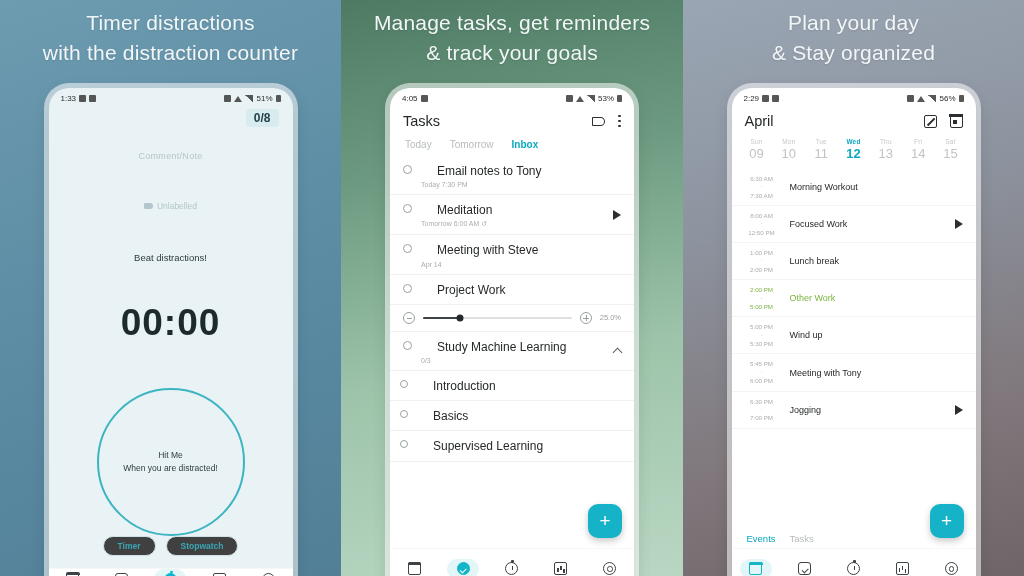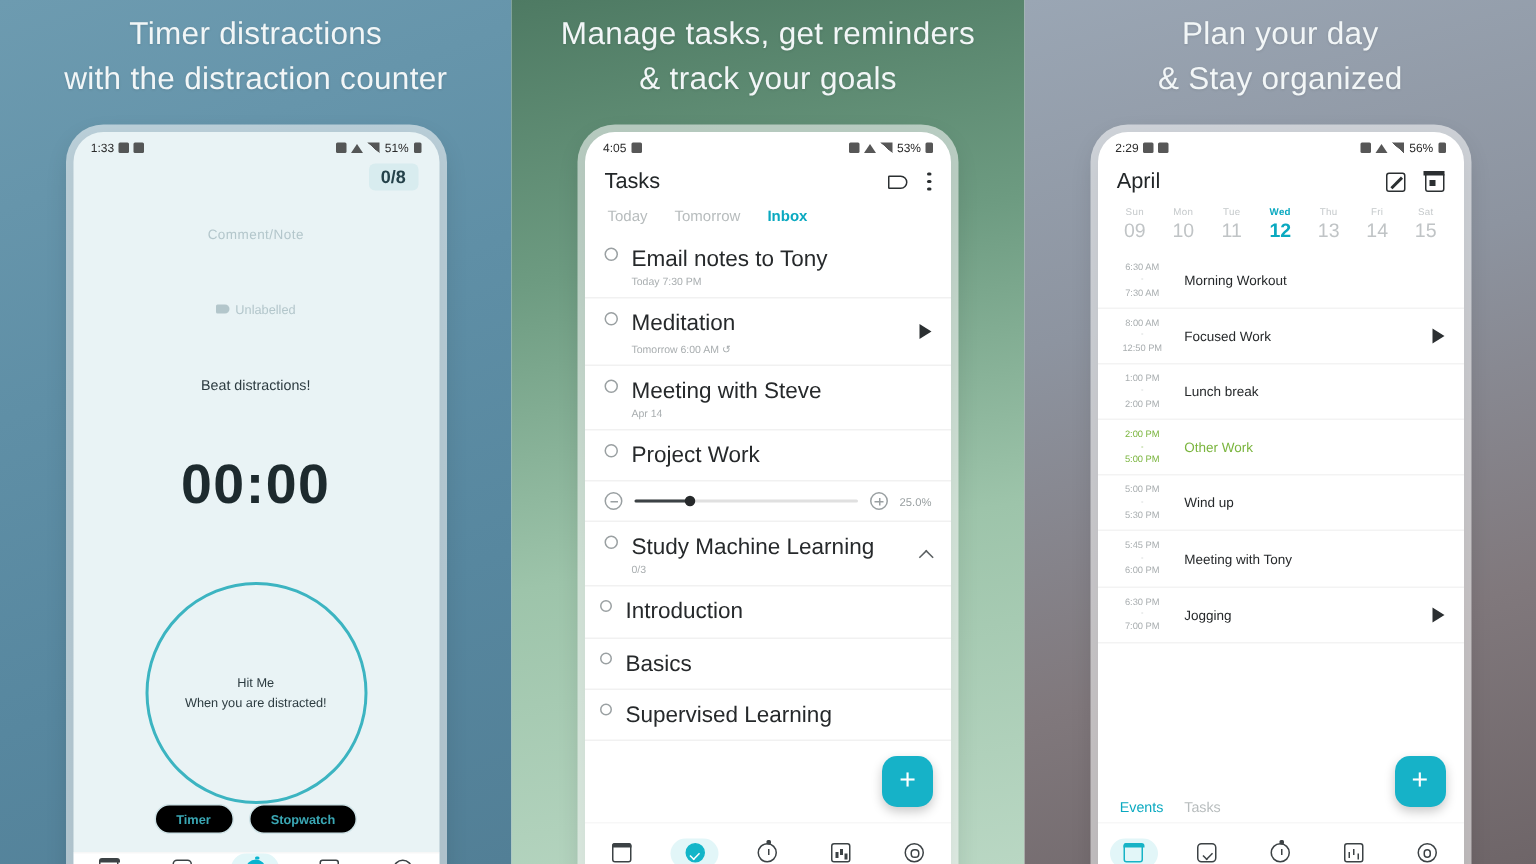--- a/index.html
+++ b/index.html
@@ -58,21 +58,21 @@
   .beat { margin-top: 9px; font-size: 9.5px; color: #2c3b40; }
   .big-time { margin-top: 7px; font-size: 37px; font-weight: 700; color: #1d2a2e; letter-spacing: 1px; }
   .hit-circle {
     margin-top: 12px; width: 148px; height: 148px; border-radius: 50%;
     border: 2px solid #3cb4c1; display: flex; flex-direction: column;
     align-items: center; justify-content: center; text-align: center;
     font-size: 8.5px; color: #2c3b40; line-height: 1.5;
   }
   .mode-pills { display: flex; gap: 10px; justify-content: center; margin: 0 0 12px 0; }
   .pill {
-    border: 1px solid #cfe3e7; background: #000000; color: #3aa7b4;
+    border: 1px solid #cfe3e7; background: #404040; color: #3aa7b4;
     font-size: 8.5px; font-weight: 600; padding: 4px 14px; border-radius: 12px;
   }
 
   
   .navbar {
     display: flex; align-items: center; justify-content: space-around;
     height: 40px; background: #ffffff; border-top: 1px solid rgba(0,0,0,.03);
   }
   .nav-item { display: flex; align-items: center; justify-content: center;
     width: 32px; height: 20px; border-radius: 10px; }
@@ -116,21 +116,21 @@
 
   .tabs { display:flex; gap:18px; padding: 5px 15px 6px; }
   .tab { font-size: 10px; color:#b7bcbd; font-weight:400; }
   .tab.active { color:#0aa9c0; font-weight:700; }
 
   .list { flex:1; overflow:hidden; }
   .task-row { display:flex; align-items:flex-start; gap:9px; padding: 7px 13px 6px; border-bottom:1px solid #f1f1f1; position:relative; }
   .cbox { width:9px; height:9px; border:1.3px solid #9aa0a2; border-radius:50%; margin-top:2px; flex:none; }
   .cbox.sub { width:8px; height:8px; }
   .t-main { flex:1; min-width:0; }
-  .t-title { font-size: 15px; color:#26292b; line-height:1.35; }
+  .t-title { font-size: 12px; color:#26292b; line-height:1.35;margin-left:16px; }
   .t-sub { font-size: 7px; color:#a9aeb0; margin-top:2px; display:flex; align-items:center; gap:3px; }
   .play-ic { width:0; height:0; border-left:8px solid #2b2f31; border-top:5px solid transparent; border-bottom:5px solid transparent; align-self:center; flex:none; }
   .chev-up { width:7px; height:7px; border-left:1.4px solid #5a5f61; border-top:1.4px solid #5a5f61; transform: rotate(45deg); align-self:center; margin-top:3px; flex:none; }
   .sub-row { padding-left: 10px; }
 
   .slider-row { display:flex; align-items:center; gap:8px; padding: 7px 13px; border-bottom:1px solid #f1f1f1; }
   .circ-btn { width:12px; height:12px; border:1.2px solid #9aa0a2; border-radius:50%; position:relative; flex:none; }
   .circ-btn::before { content:""; position:absolute; left:2.6px; top:4.8px; width:5.2px; height:1.2px; background:#9aa0a2; }
   .circ-btn.plus::after { content:""; position:absolute; left:4.8px; top:2.6px; width:1.2px; height:5.2px; background:#9aa0a2; }
   .track { flex:1; height:1.8px; background:#e0e0e0; position:relative; border-radius:2px; }

